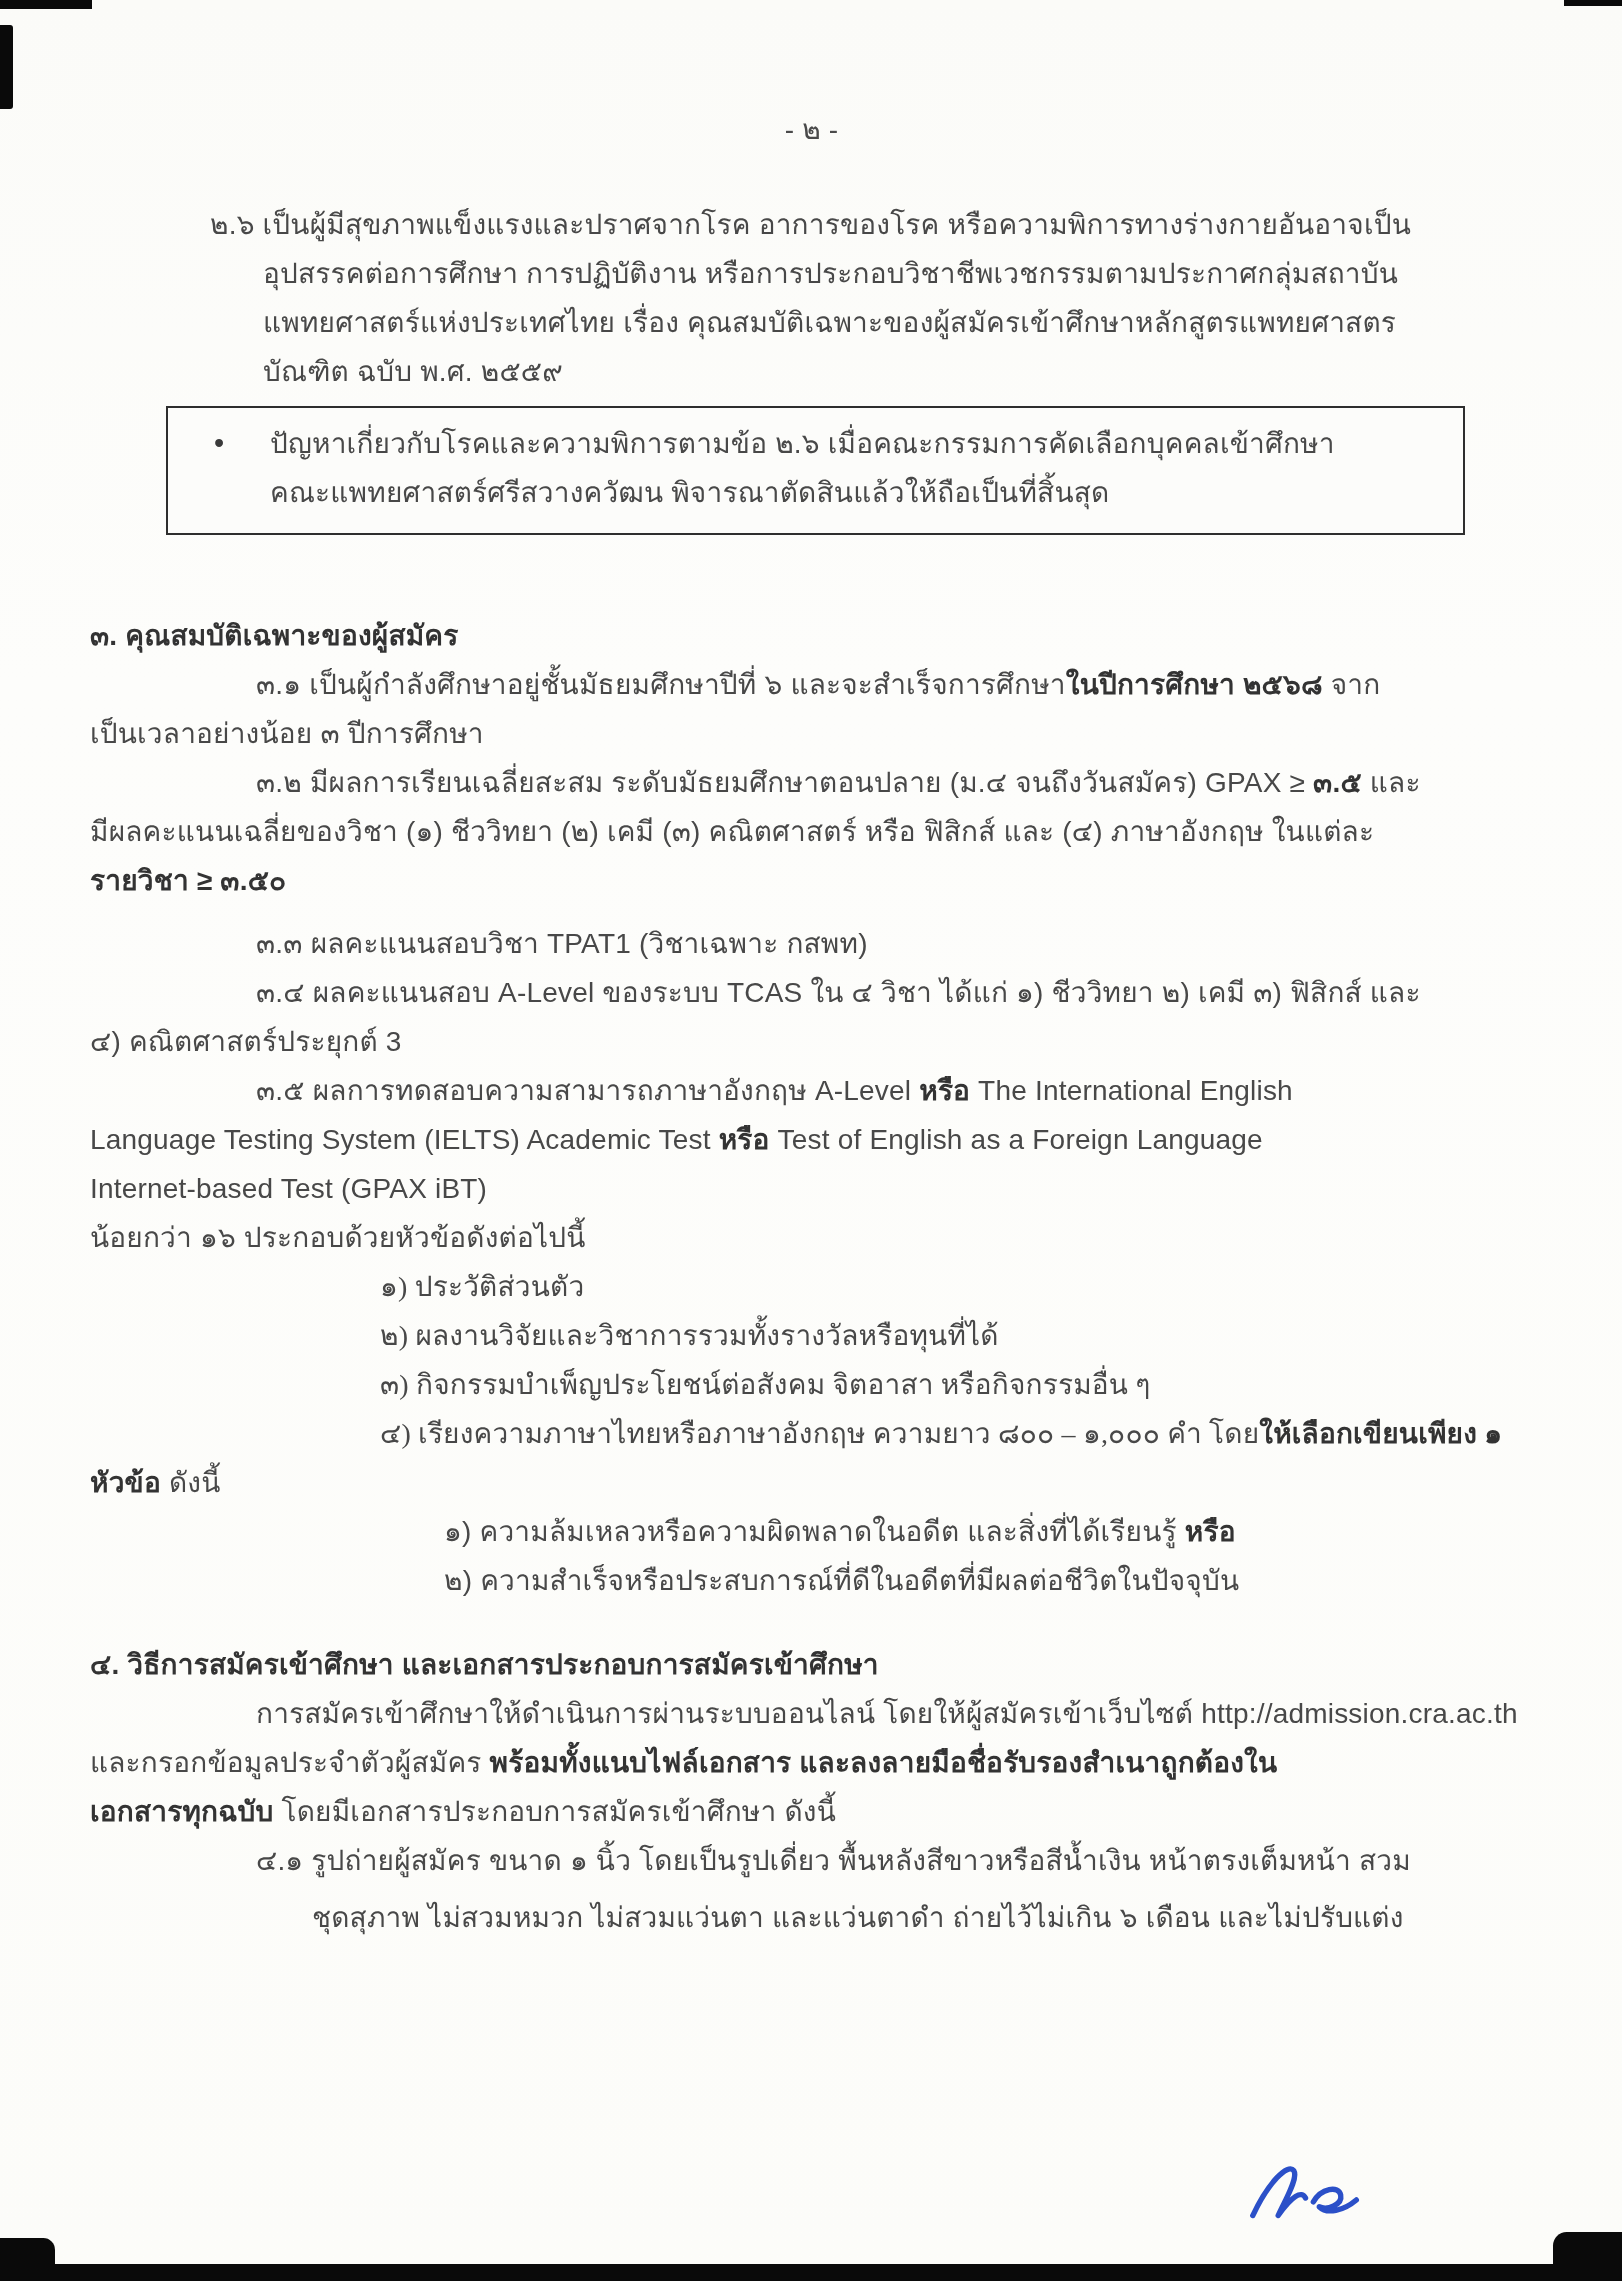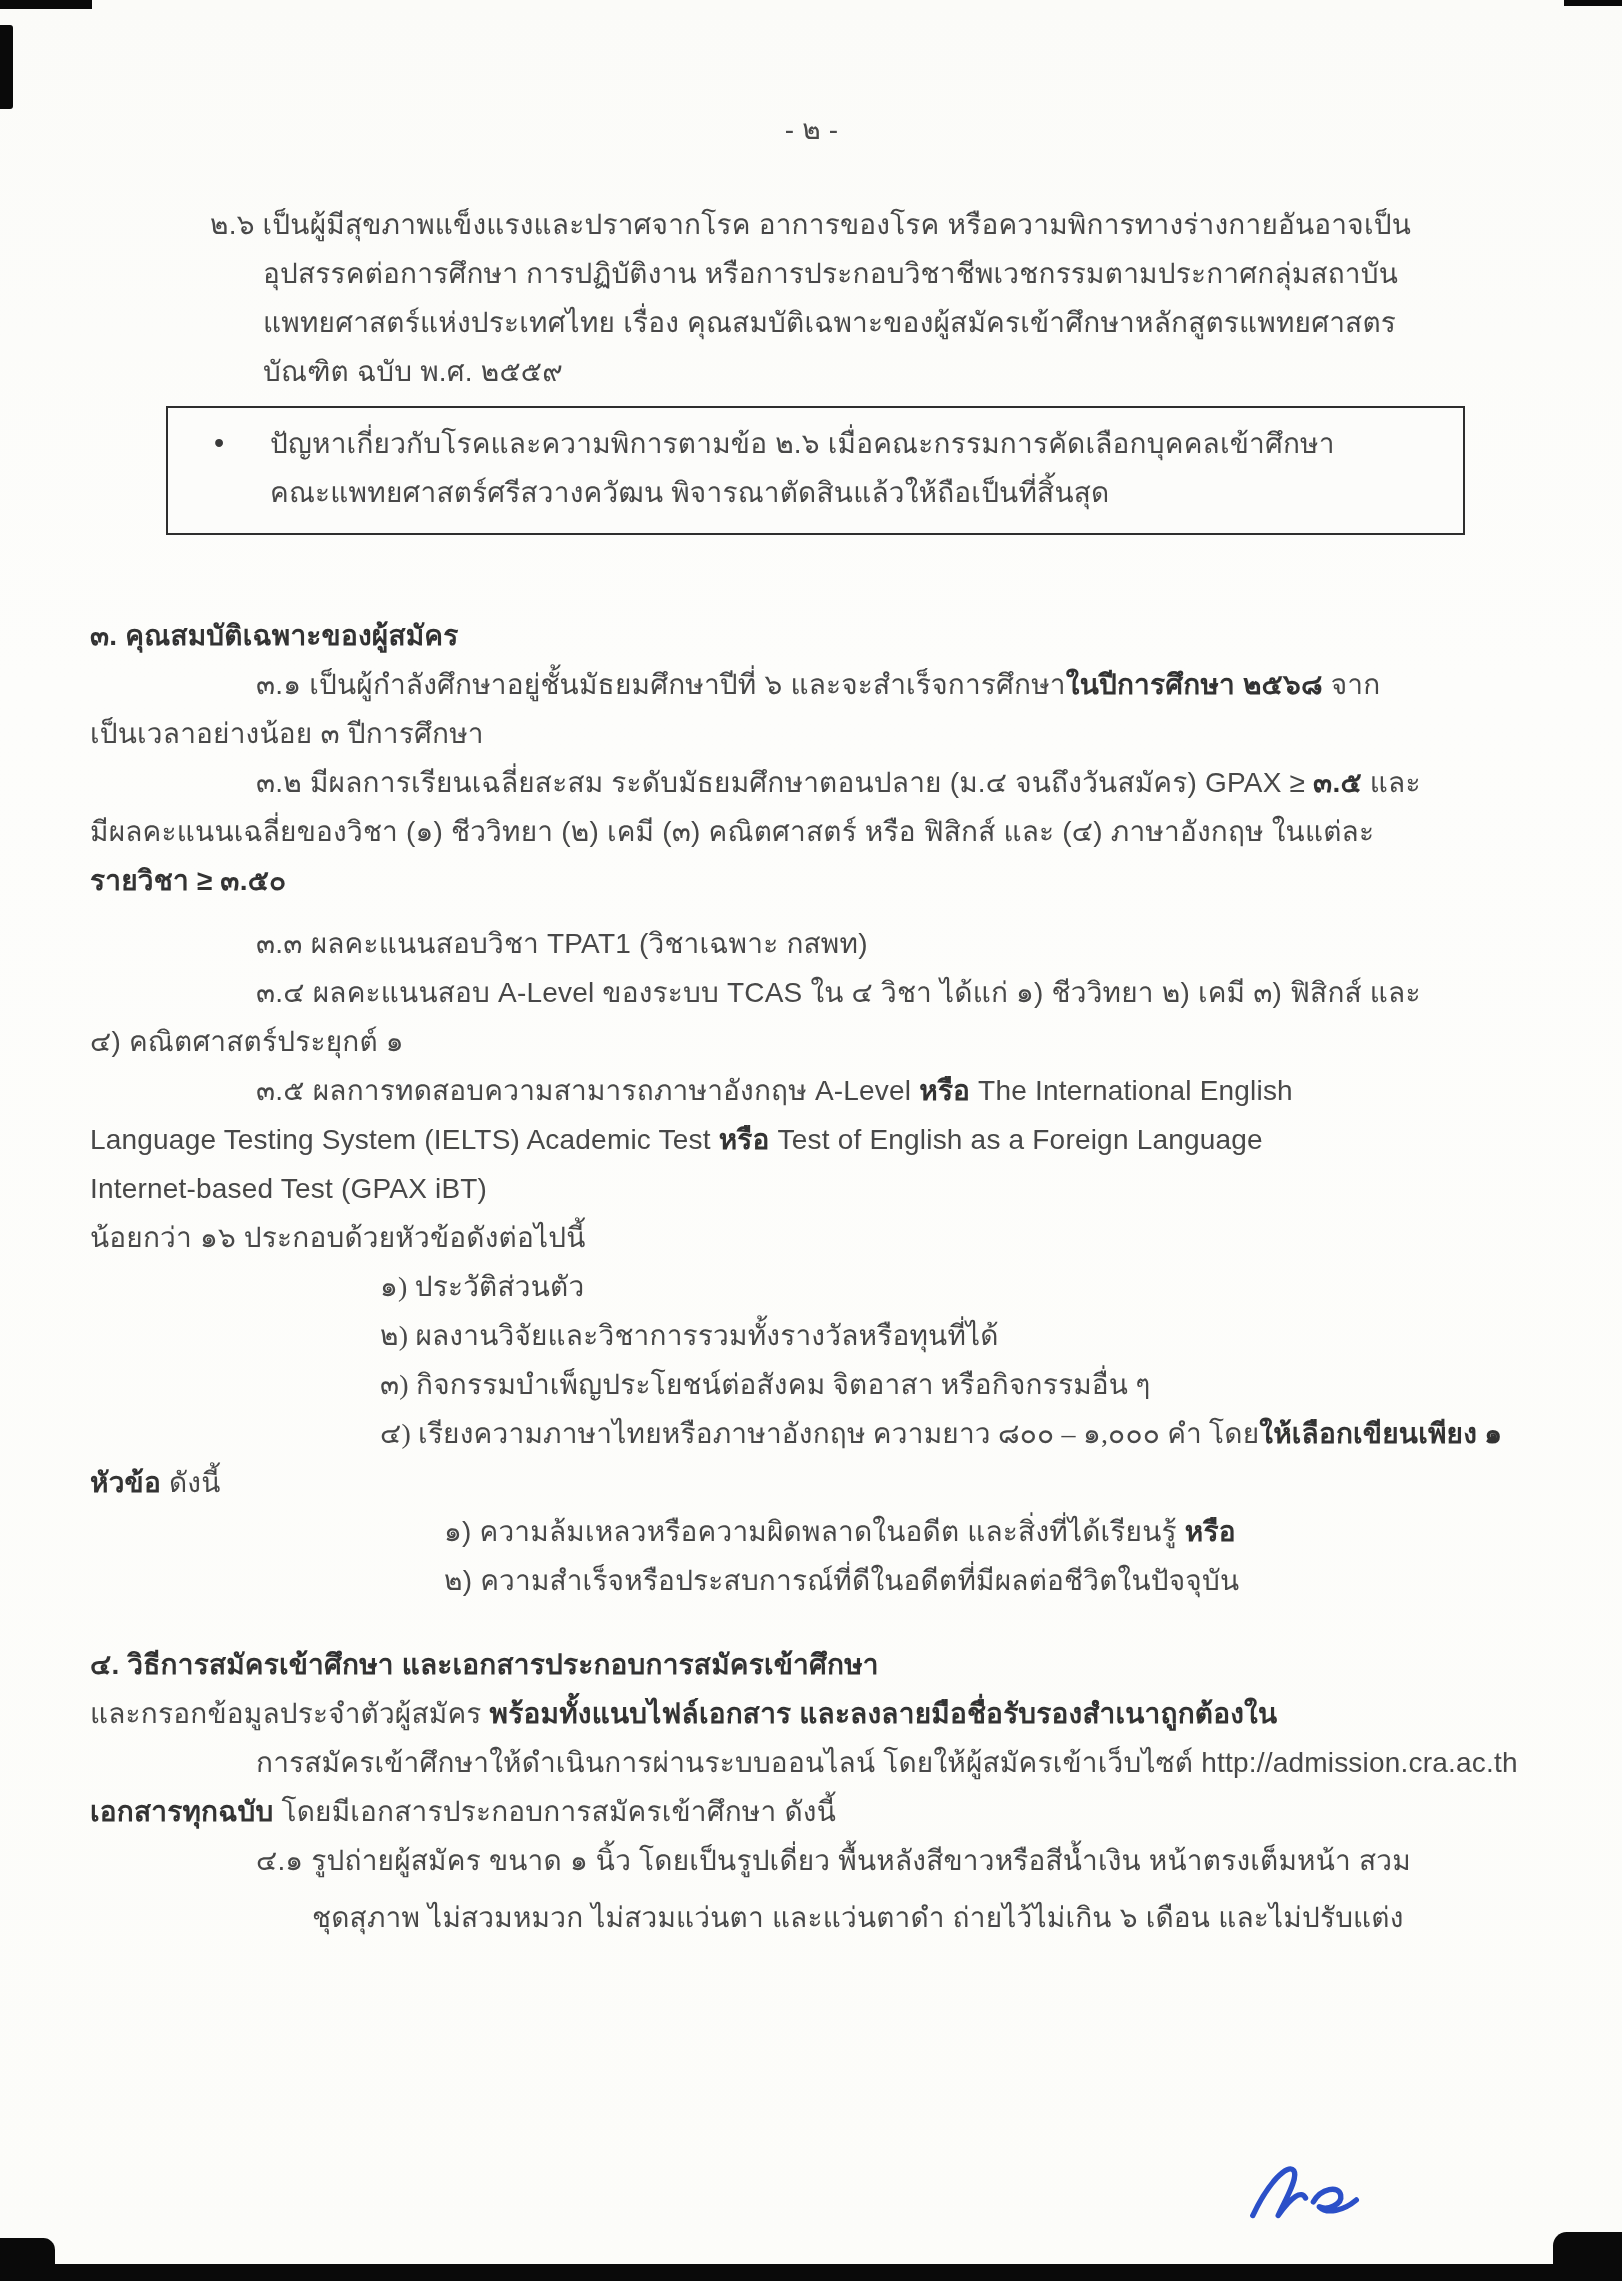--- a/index.html
+++ b/index.html
@@ -84,35 +84,35 @@
           </div>
         </div>
         <div class="line cls-flush" style="margin-top: 76px;"><b>๓. คุณสมบัติเฉพาะของผู้สมัคร</b></div>
         <div class="line cls-ind"><span>๓.๑ เป็นผู้กำลังศึกษาอยู่ชั้นมัธยมศึกษาปีที่ ๖ และจะสำเร็จการศึกษา</span><b>ในปีการศึกษา ๒๕๖๘</b><span> จาก</span></div>
         <div class="line cls-flush"><span>เป็นเวลาอย่างน้อย ๓ ปีการศึกษา</span></div>
         <div class="line cls-ind"><span>๓.๒ มีผลการเรียนเฉลี่ยสะสม ระดับมัธยมศึกษาตอนปลาย (ม.๔ จนถึงวันสมัคร) GPAX ≥  </span><b>๓.๕</b><span> และ</span></div>
         <div class="line cls-flush"><span>มีผลคะแนนเฉลี่ยของวิชา (๑) ชีววิทยา  (๒) เคมี (๓) คณิตศาสตร์ หรือ ฟิสิกส์ และ (๔) ภาษาอังกฤษ ในแต่ละ</span></div>
         <div class="line cls-flush"><b>รายวิชา ≥ ๓.๕๐</b></div>
         <div class="line cls-ind" style="margin-top: 13.7px;"><span>๓.๓ ผลคะแนนสอบวิชา TPAT1 (วิชาเฉพาะ กสพท)</span></div>
         <div class="line cls-ind"><span>๓.๔ ผลคะแนนสอบ A-Level ของระบบ TCAS ใน ๔ วิชา ได้แก่ ๑) ชีววิทยา ๒) เคมี ๓) ฟิสิกส์ และ</span></div>
-        <div class="line cls-flush"><span>๔) คณิตศาสตร์ประยุกต์ ๑</span></div>
+        <div class="line cls-flush"><span>๔) คณิตศาสตร์ประยุกต์ 3</span></div>
         <div class="line cls-ind"><span>๓.๕ ผลการทดสอบความสามารถภาษาอังกฤษ A-Level </span><b>หรือ</b><span>  The International English</span></div>
         <div class="line cls-flush"><span>Language Testing System (IELTS) Academic Test  </span><b>หรือ</b><span> Test of English as a Foreign Language</span></div>
         <div class="line cls-flush"><span>Internet-based Test (GPAX iBT)</span></div>
         <div class="line cls-flush"><span>น้อยกว่า ๑๖ ประกอบด้วยหัวข้อดังต่อไปนี้</span></div>
         <div class="line cls-sub"><span>๑) ประวัติส่วนตัว</span></div>
         <div class="line cls-sub"><span>๒) ผลงานวิจัยและวิชาการรวมทั้งรางวัลหรือทุนที่ได้</span></div>
         <div class="line cls-sub"><span>๓) กิจกรรมบำเพ็ญประโยชน์ต่อสังคม จิตอาสา หรือกิจกรรมอื่น ๆ</span></div>
         <div class="line cls-sub"><span>๔) เรียงความภาษาไทยหรือภาษาอังกฤษ ความยาว ๘๐๐ – ๑,๐๐๐ คำ โดย</span><b>ให้เลือกเขียนเพียง ๑</b></div>
         <div class="line cls-flush"><b>หัวข้อ</b><span> ดังนี้</span></div>
         <div class="line cls-inner"><span>๑) ความล้มเหลวหรือความผิดพลาดในอดีต และสิ่งที่ได้เรียนรู้ </span><b>หรือ</b></div>
         <div class="line cls-inner"><span>๒) ความสำเร็จหรือประสบการณ์ที่ดีในอดีตที่มีผลต่อชีวิตในปัจจุบัน</span></div>
         <div class="line cls-flush" style="margin-top: 35px;"><b>๔. วิธีการสมัครเข้าศึกษา และเอกสารประกอบการสมัครเข้าศึกษา</b></div>
+        <div class="line cls-ind"><span>การสมัครเข้าศึกษาให้ดำเนินการผ่านระบบออนไลน์ โดยให้ผู้สมัครเข้าเว็บไซต์ http://admission.cra.ac.th</span></div>
         <div class="line cls-flush"><span>และกรอกข้อมูลประจำตัวผู้สมัคร </span><b>พร้อมทั้งแนบไฟล์เอกสาร และลงลายมือชื่อรับรองสำเนาถูกต้องใน</b></div>
-        <div class="line cls-ind"><span>การสมัครเข้าศึกษาให้ดำเนินการผ่านระบบออนไลน์ โดยให้ผู้สมัครเข้าเว็บไซต์ http://admission.cra.ac.th</span></div>
         <div class="line cls-flush"><b>เอกสารทุกฉบับ</b><span> โดยมีเอกสารประกอบการสมัครเข้าศึกษา ดังนี้</span></div>
         <div class="line cls-ind"><span>๔.๑  รูปถ่ายผู้สมัคร ขนาด ๑ นิ้ว โดยเป็นรูปเดี่ยว พื้นหลังสีขาวหรือสีน้ำเงิน หน้าตรงเต็มหน้า สวม</span></div>
         <div class="line cls-w41" style="margin-top: 7.8px;"><span>ชุดสุภาพ ไม่สวมหมวก ไม่สวมแว่นตา และแว่นตาดำ ถ่ายไว้ไม่เกิน ๖ เดือน และไม่ปรับแต่ง</span></div>
       </main>
   </div>
 
   <svg class="signature" viewBox="0 0 130 90">
     <path d="M10,64 C26,30 46,10 52,18 C57,26 42,50 36,64 C50,44 60,38 64,46" fill="none" stroke="#2b50c8" stroke-width="5.5" stroke-linecap="round" stroke-linejoin="round"></path>
     <path d="M72,50 C80,36 98,33 100,43 C102,53 86,59 78,55 C86,63 103,59 116,48" fill="none" stroke="#2b50c8" stroke-width="5.5" stroke-linecap="round" stroke-linejoin="round"></path>
   </svg>

